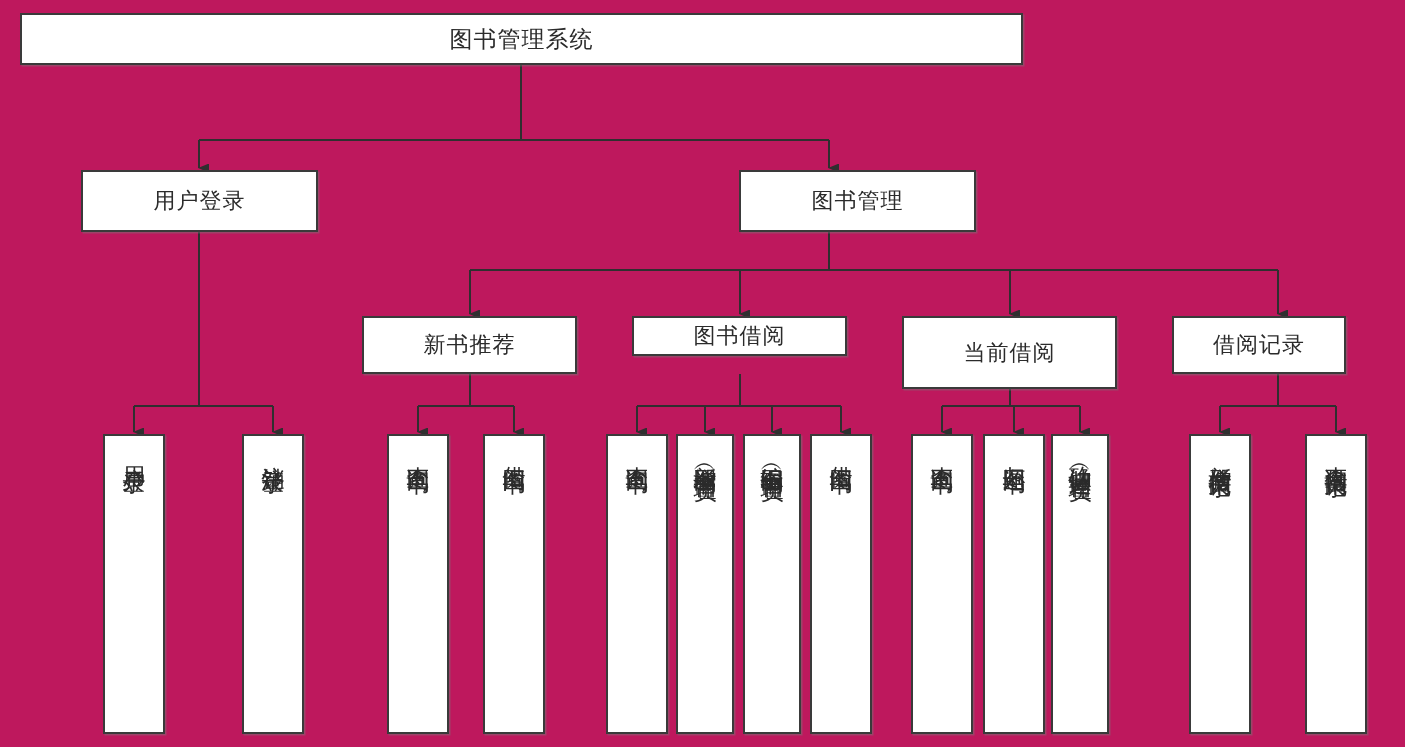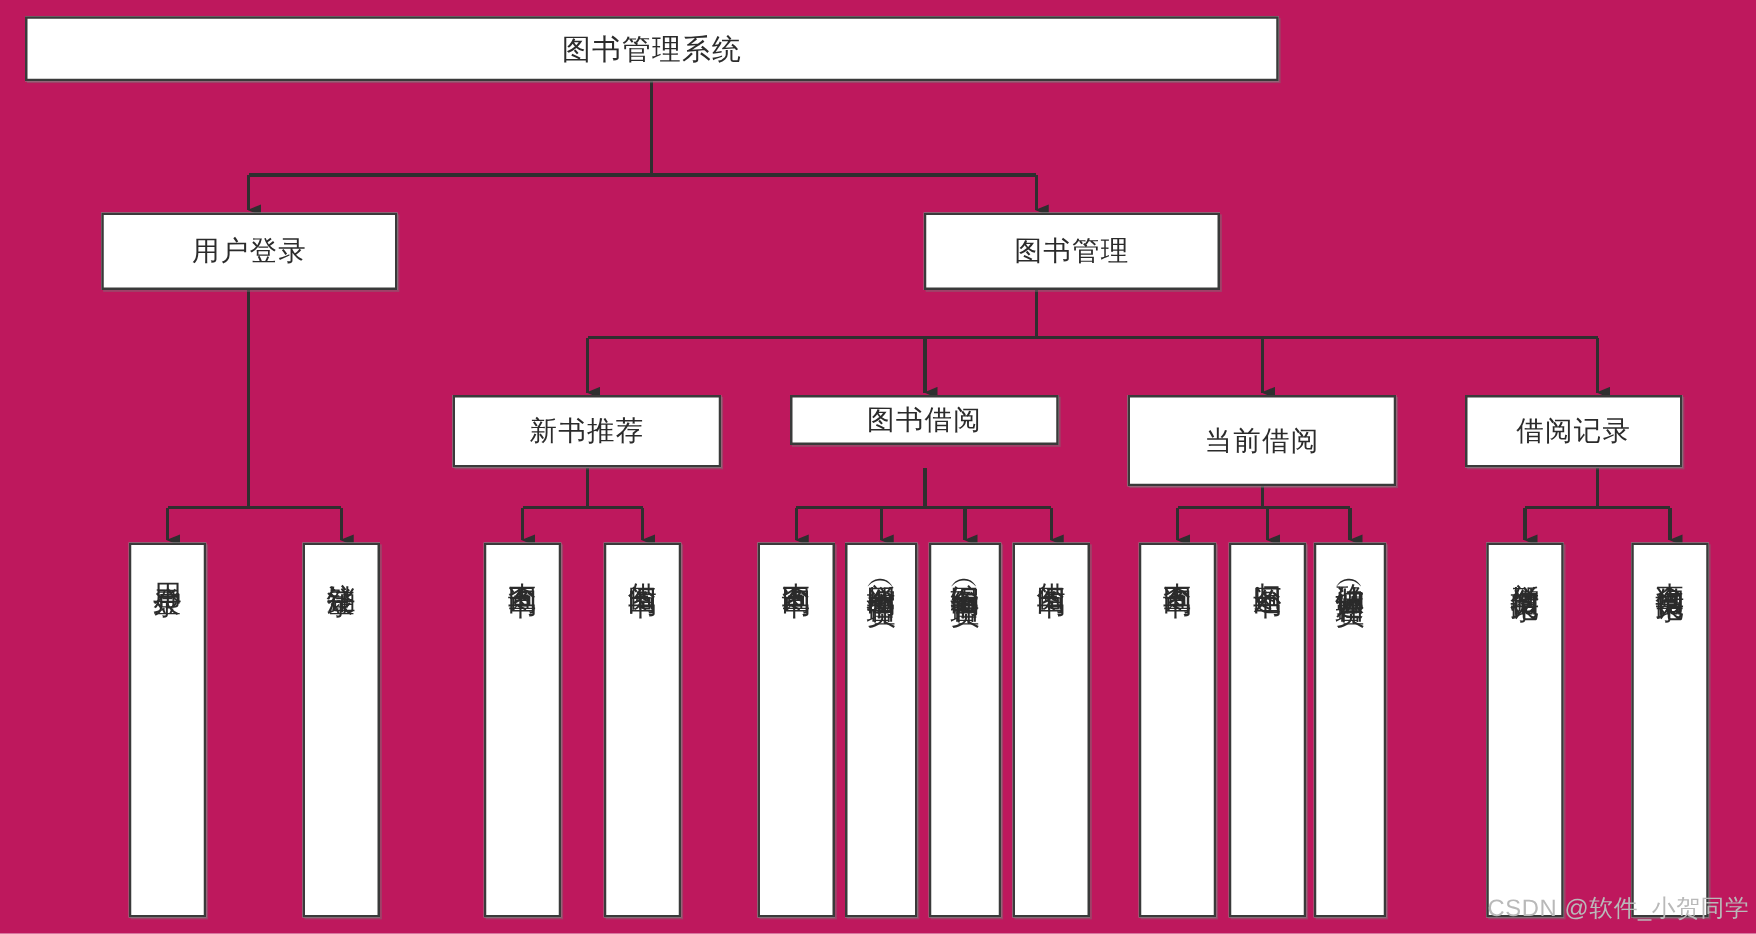--- a/index.html
+++ b/index.html
@@ -183,14 +183,13 @@
         <span class="node-label">确认归还（管理员）</span>
       </div>
       <div class="node vertical" style="left: 1189px; top: 434px; width: 62px; height: 300px;">
         <span class="node-label">新增借阅记录</span>
       </div>
       <div class="node vertical" style="left: 1305px; top: 434px; width: 62px; height: 300px;">
         <span class="node-label">查询借阅记录</span>
       </div>
     </div>
 
-  <div class="watermark" style="left:1190px; top:714px;">CSDN @软件_小贺同学</div>
 </div>
 
 </body></html>

